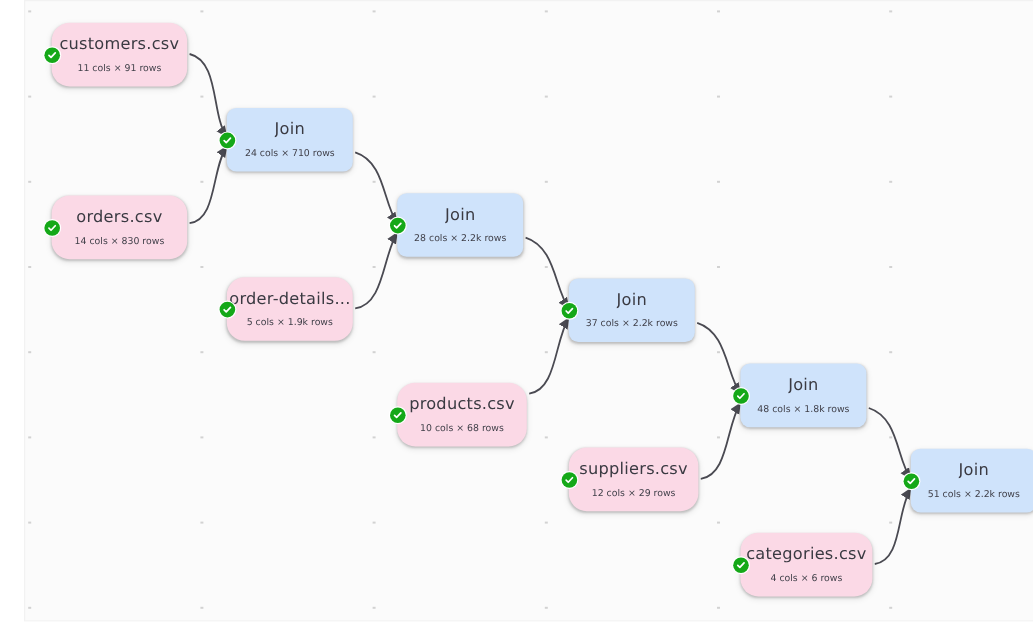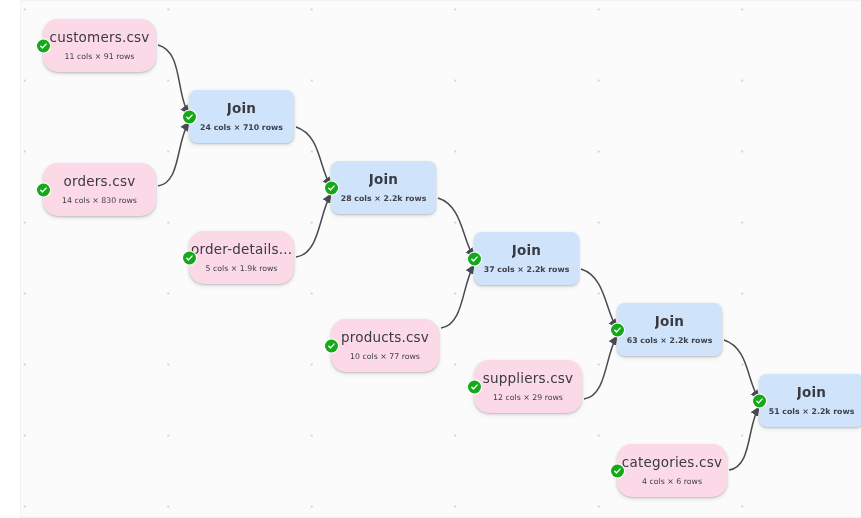--- a/index.html
+++ b/index.html
@@ -40,21 +40,20 @@
     box-shadow: 0 1px 2px rgba(0,0,0,0.18), 0 2px 5px rgba(0,0,0,0.10);
     cursor: pointer;
   }
   .node.source {
     background: #fbd9e6;
     border-radius: 15px;
   }
   .node.join {
     background: #cfe3fb;
     border-radius: 8px;
-    font-weight: bold;
   }
   .node-title {
     color: #3a3a42;
     font-size: 13.5px;
     line-height: 15px;
     letter-spacing: 0.2px;
     white-space: nowrap;
     overflow: hidden;
     max-width: 96%;
     text-align: center;
@@ -152,48 +151,48 @@
         <div class="node-title">Join</div>
         <div class="node-sub">28 cols × 2.2k rows</div>
         <div class="badge">
           <svg width="9" height="9" viewBox="0 0 12 12">
             <path d="M2.4 6.2 L4.7 8.5 L9.4 3.5" fill="none" stroke="#ffffff" stroke-width="1.9" stroke-linecap="round" stroke-linejoin="round"></path>
           </svg>
         </div>
       </div>
       <div class="node source" style="left: 310px; top: 318px; width: 108px; height: 53px;">
         <div class="node-title">products.csv</div>
-        <div class="node-sub">10 cols × 77 rows</div>
+        <div class="node-sub">10 cols × 68 rows</div>
         <div class="badge">
           <svg width="9" height="9" viewBox="0 0 12 12">
             <path d="M2.4 6.2 L4.7 8.5 L9.4 3.5" fill="none" stroke="#ffffff" stroke-width="1.9" stroke-linecap="round" stroke-linejoin="round"></path>
           </svg>
         </div>
       </div>
       <div class="node join" style="left: 453px; top: 231px; width: 105px; height: 53px;">
         <div class="node-title">Join</div>
         <div class="node-sub">37 cols × 2.2k rows</div>
         <div class="badge">
           <svg width="9" height="9" viewBox="0 0 12 12">
             <path d="M2.4 6.2 L4.7 8.5 L9.4 3.5" fill="none" stroke="#ffffff" stroke-width="1.9" stroke-linecap="round" stroke-linejoin="round"></path>
           </svg>
         </div>
       </div>
-      <div class="node source" style="left: 453px; top: 359px; width: 108px; height: 53px;">
+      <div class="node source" style="left: 453px; top: 372px; width: 108px; height: 53px;">
         <div class="node-title">suppliers.csv</div>
         <div class="node-sub">12 cols × 29 rows</div>
         <div class="badge">
           <svg width="9" height="9" viewBox="0 0 12 12">
             <path d="M2.4 6.2 L4.7 8.5 L9.4 3.5" fill="none" stroke="#ffffff" stroke-width="1.9" stroke-linecap="round" stroke-linejoin="round"></path>
           </svg>
         </div>
       </div>
       <div class="node join" style="left: 596px; top: 302px; width: 105px; height: 53px;">
         <div class="node-title">Join</div>
-        <div class="node-sub">63 cols × 2.2k rows</div>
+        <div class="node-sub">48 cols × 1.8k rows</div>
         <div class="badge">
           <svg width="9" height="9" viewBox="0 0 12 12">
             <path d="M2.4 6.2 L4.7 8.5 L9.4 3.5" fill="none" stroke="#ffffff" stroke-width="1.9" stroke-linecap="round" stroke-linejoin="round"></path>
           </svg>
         </div>
       </div>
       <div class="node source" style="left: 596px; top: 443px; width: 110px; height: 53px;">
         <div class="node-title">categories.csv</div>
         <div class="node-sub">4 cols × 6 rows</div>
         <div class="badge">

